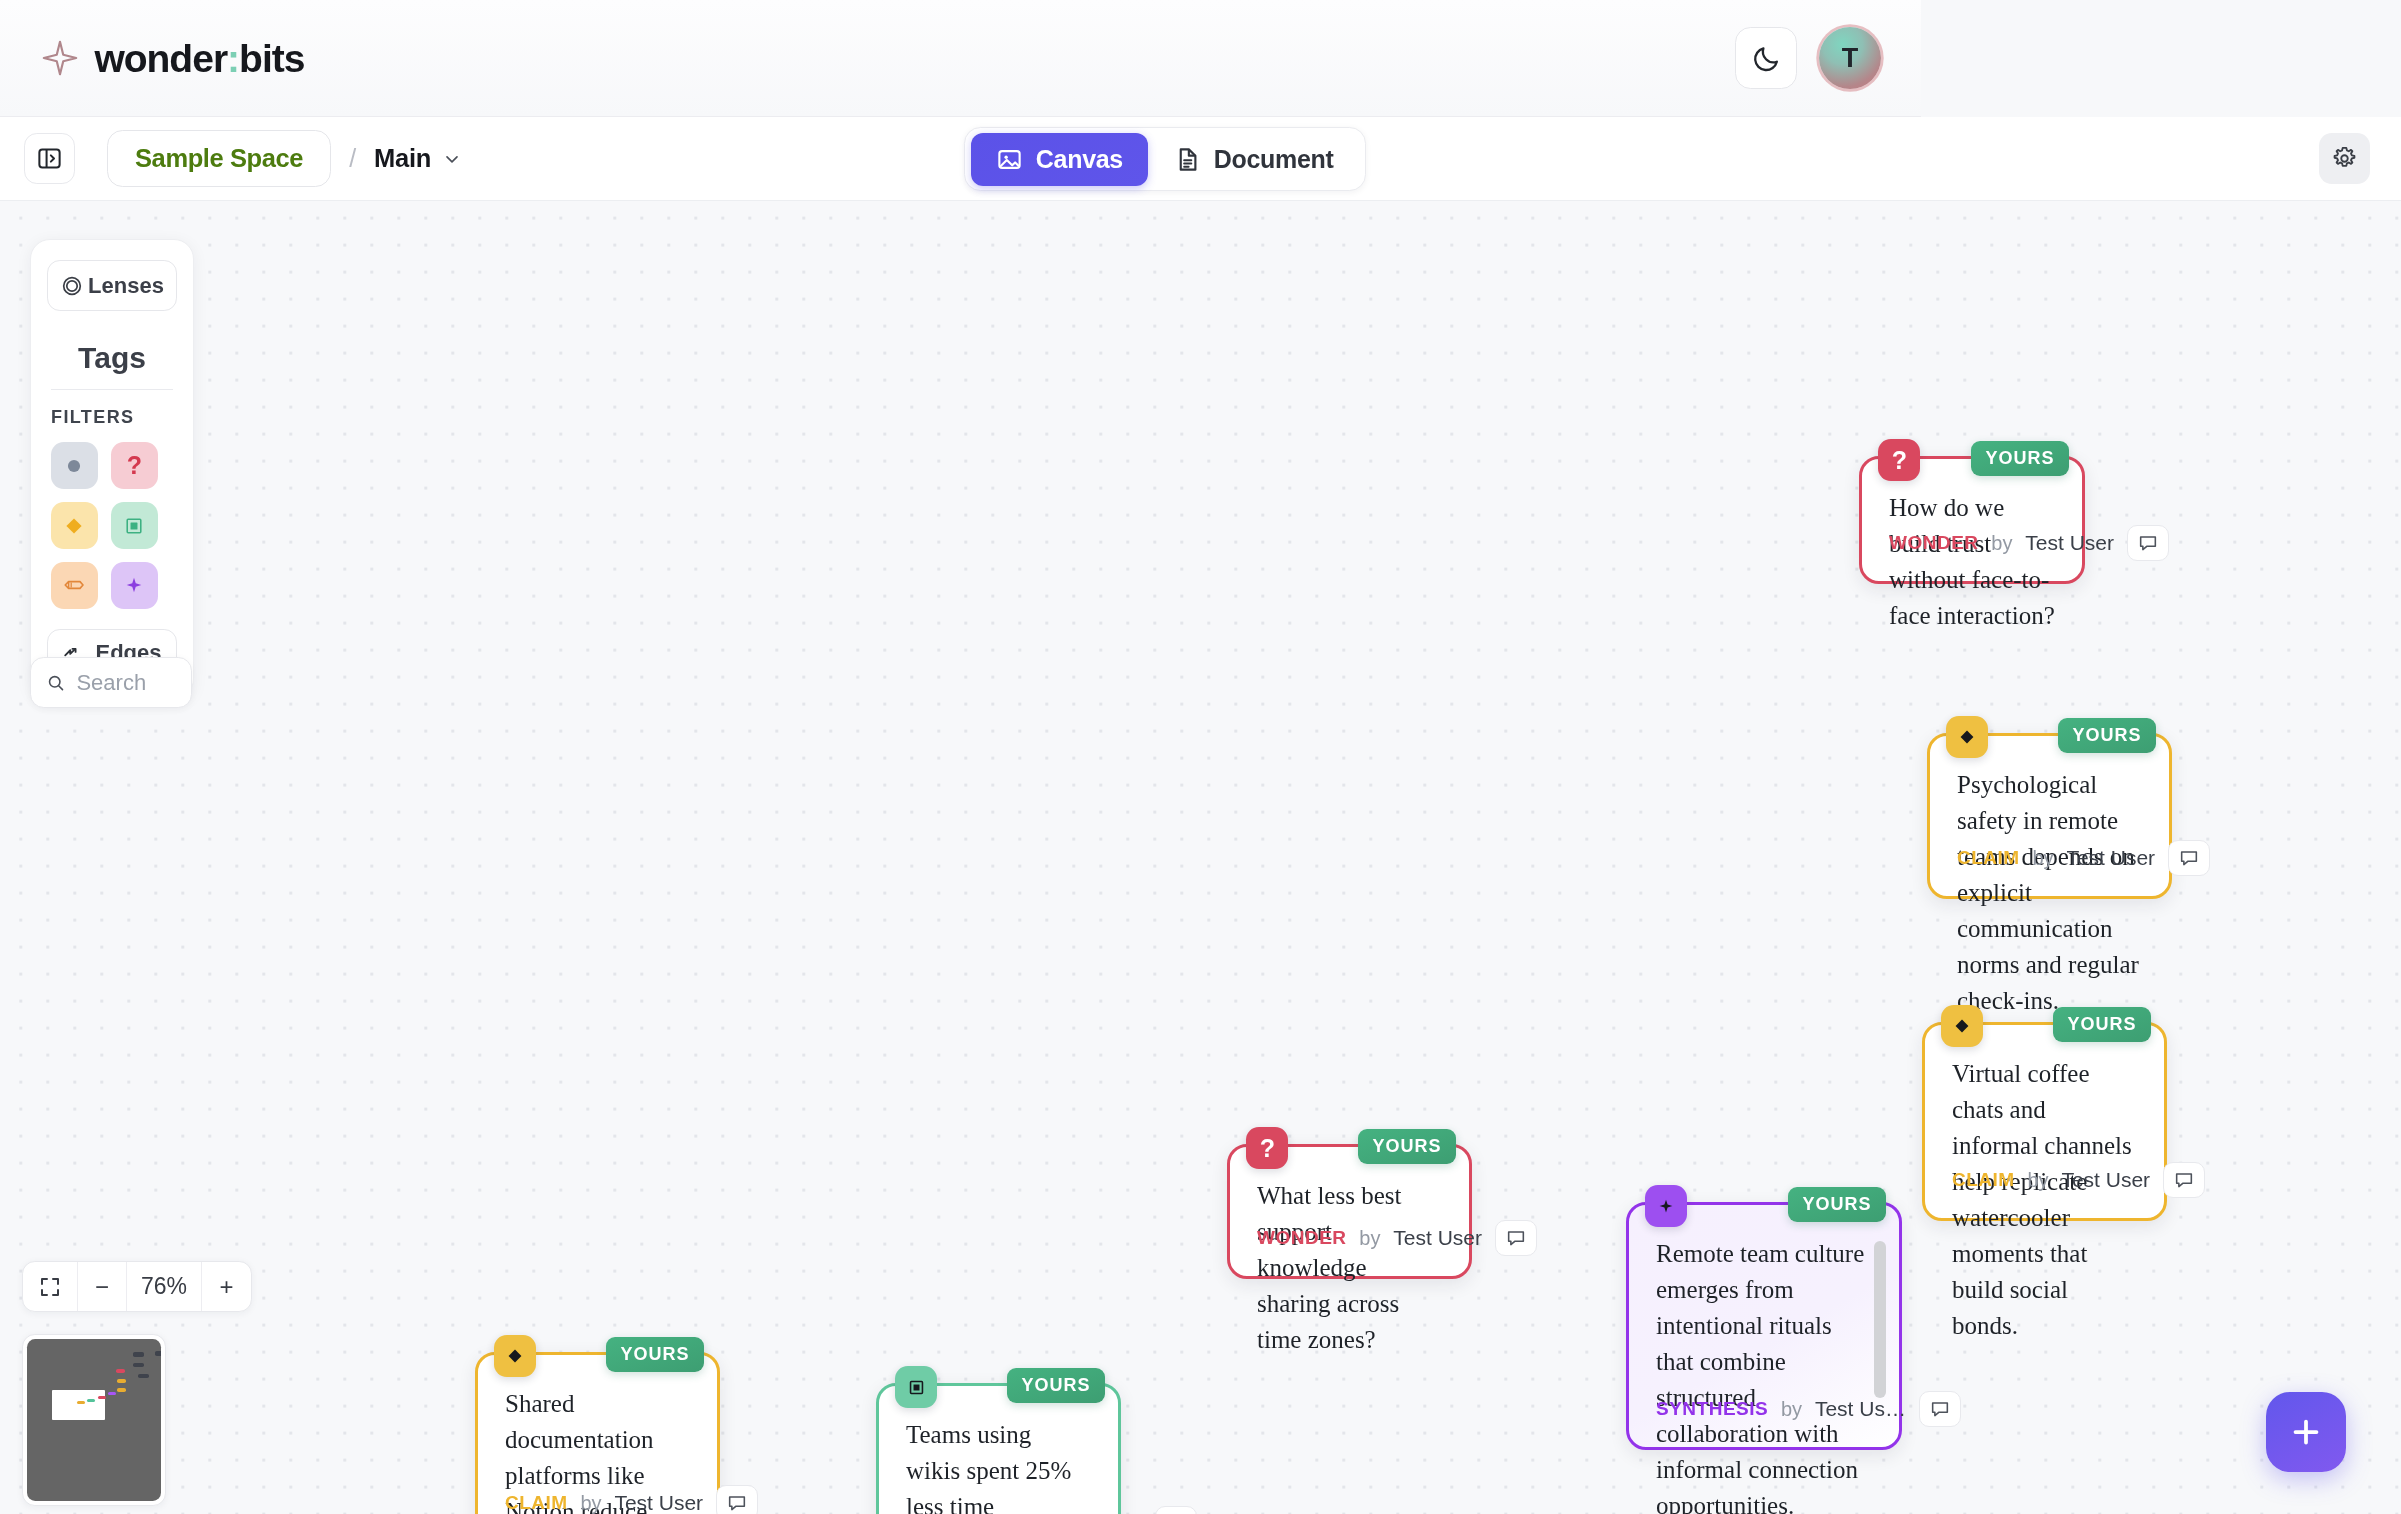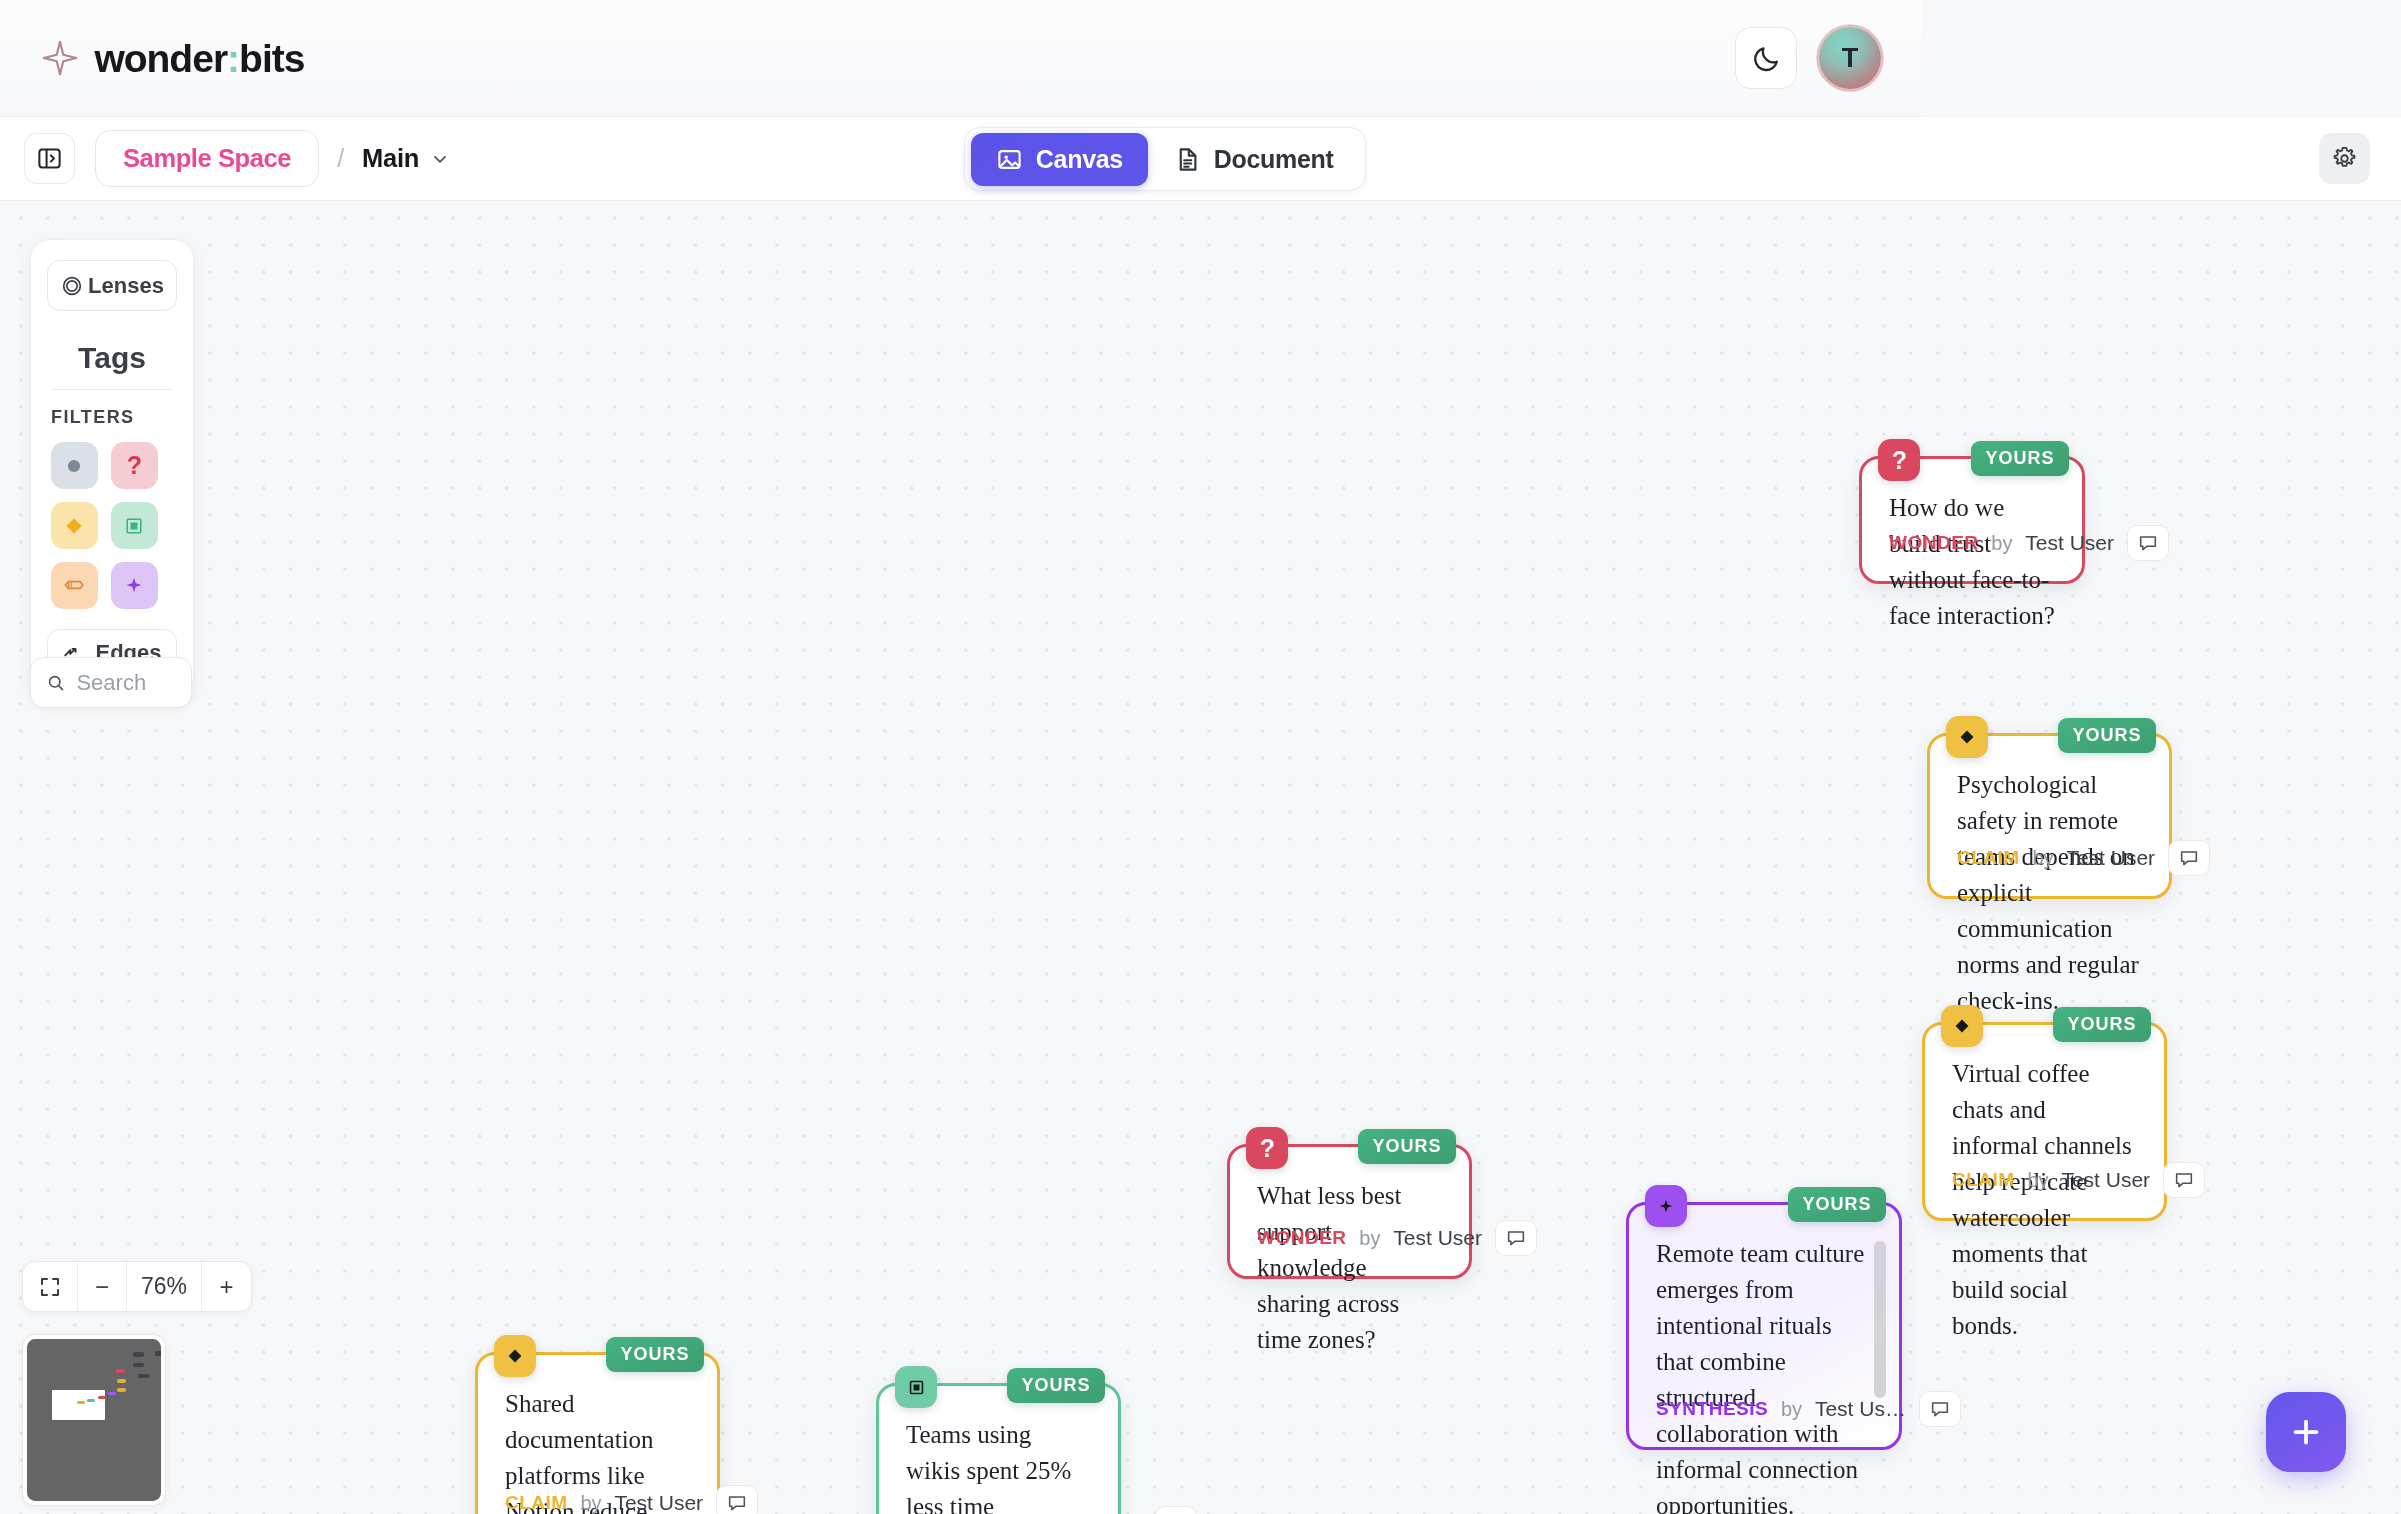--- a/index.html
+++ b/index.html
@@ -69,28 +69,28 @@
   .sidebar-toggle {
     width: 51px; height: 51px;
     border-radius: 12.8px;
     background: #fff;
     border: 0.9px solid #e8e9ed;
     display: flex; align-items: center; justify-content: center;
     cursor: pointer;
     flex: none;
   }
   .space-pill {
-    margin-left: 20px;
+    margin-left: 32px;
     height: 57px;
     padding: 0 27px;
     border-radius: 15.5px;
     border: 0.9px solid #e5e6ea;
     background: #fff;
     display: flex; align-items: center;
-    font-size: 25.5px; font-weight: 700; color: #ec4899;
+    font-size: 25.5px; font-weight: 700; color: #4d7c0f;
     letter-spacing: -0.4px;
     cursor: pointer;
     white-space: nowrap;
   }
   .crumb-slash { margin: 0 18px; color: #b9bcc4; font-size: 25px; }
   .crumb-main {
     display: flex; align-items: center; gap: 11px;
     font-size: 25.5px; font-weight: 700; color: #16181d;
     letter-spacing: -0.3px;
     cursor: pointer;

